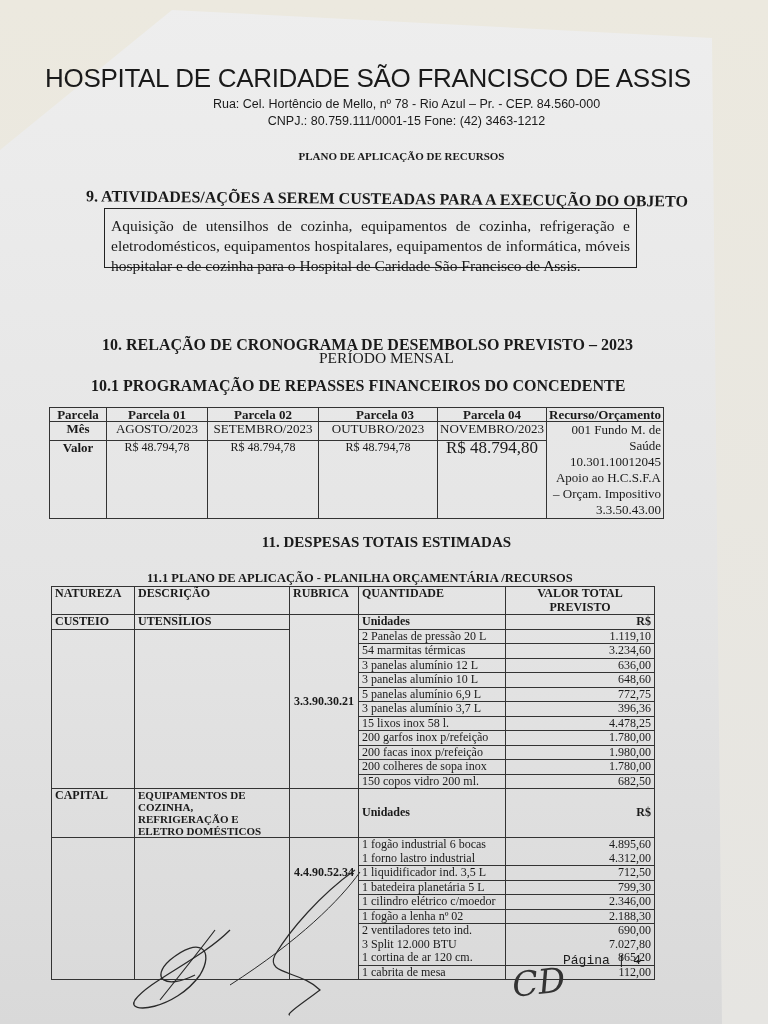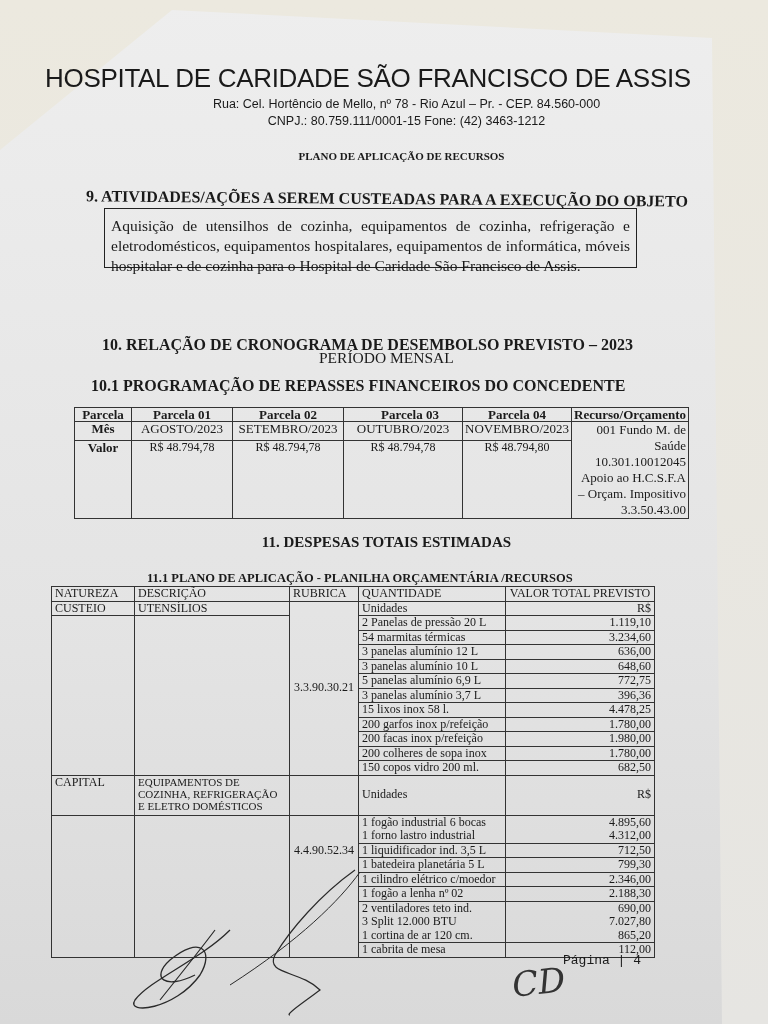--- a/index.html
+++ b/index.html
@@ -26,26 +26,26 @@
   }
   .hdr-line { left:0; width:768px; text-align:center; font-family:"Liberation Sans", sans-serif; font-size:12.5px; padding-left:45px; box-sizing:border-box; }
   .center-line { left:0; width:768px; text-align:center; box-sizing:border-box; }
   .h-bold { font-weight:bold; }
   .box9 {
     left:104px; top:208px; width:533px; height:60px;
     border:1.5px solid #222; box-sizing:border-box;
     padding:7px 6px; font-size:15.5px; line-height:20px; text-align:justify;
   }
   table { border-collapse:collapse; }
-  .t1 { position:absolute; left:49px; top:407px; font-size:13px;margin-left:25px; }
+  .t1 { position:absolute; left:49px; top:407px; font-size:13px; }
   .t1 td { border:1px solid #333; text-align:center; vertical-align:top; padding:0 2px; line-height:13px; }
   .t1 .bh { font-weight:bold; }
   .t2 { position:absolute; left:51px; top:586px; font-size:12px; }
   .t2 td { border:1px solid #333; padding:0 3px; line-height:13.5px; vertical-align:top; }
-  .t2 .b { font-weight:normal; }
+  .t2 .b { font-weight:bold; }
   .t2 .r { text-align:right; }
   .t2 .c { text-align:center; vertical-align:middle;margin-top:24px; }
   .pg { left:563px; top:953px; font-family:Liberation Mono, monospace; font-size:13px; }
   .sig { position:absolute; left:0; top:0; }
 </style>
 </head>
 <body>
 
 <div class="bg-top"></div>
 <div class="paper"></div>
@@ -86,21 +86,21 @@
       <div>Apoio ao H.C.S.F.A</div>
       <div>– Orçam. Impositivo</div>
       <div>3.3.50.43.00</div>
     </td>
   </tr>
   <tr style="height:78px;">
     <td class="bh">Valor</td>
     <td style="font-size:12px;">R$ 48.794,78</td>
     <td style="font-size:12px;">R$ 48.794,78</td>
     <td style="font-size:12px;">R$ 48.794,78</td>
-    <td style="font-size:12px;">R$ 48.794,80</td>
+    <td style="font-size:17px;">R$ 48.794,80</td>
   </tr>
 </tbody>
   </table>
 
 <div class="abs center-line h-bold" style="top:534px; font-size:15px; padding-left:5px;">11. DESPESAS TOTAIS ESTIMADAS</div>
 <div class="abs h-bold" style="left:147px; top:571px; font-size:12.5px;">11.1 PLANO DE APLICAÇÃO -  PLANILHA ORÇAMENTÁRIA /RECURSOS</div>
 
 <table class="t2">
   <tbody>
       <tr>

